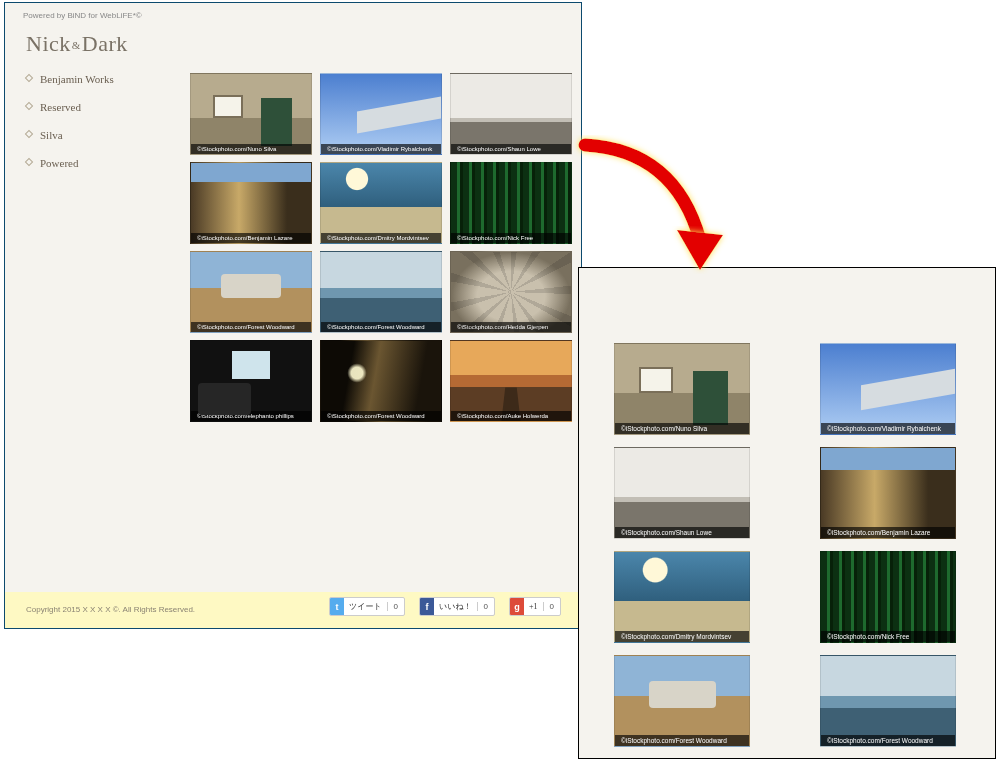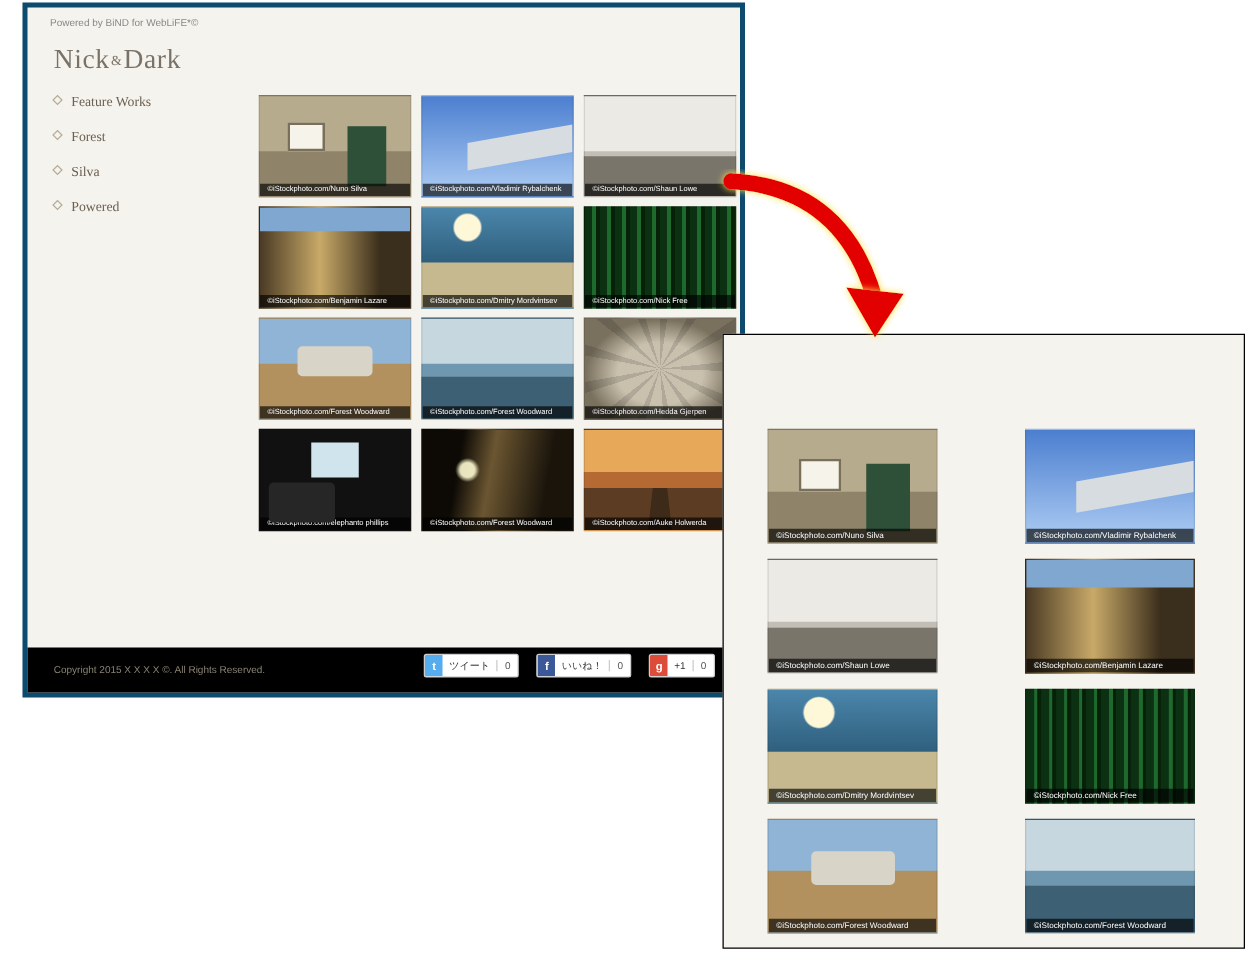--- a/index.html
+++ b/index.html
@@ -1,36 +1,36 @@
 <!DOCTYPE html>
 <html><head>
 <meta charset="utf-8">
 <style>
   html,body{margin:0;padding:0;font-family:Georgia,'Times New Roman',serif;background:#fff;}
   body{width:1000px;height:763px;position:relative;overflow:hidden;}
 
   
-  .panelA{position:absolute;left:18px;top:2px;width:578px;height:556px;background:#f5f3ee;border:4px solid #0c4a6e;box-sizing:border-box;}
+  .panelA{position:absolute;left:4px;top:2px;width:578px;height:627px;background:#f5f3ee;border:1px solid #0c4a6e;box-sizing:border-box;}
   .powered{position:absolute;left:18px;top:8px;font-size:8px;color:#888;font-family:Arial,sans-serif;}
   .logo{position:absolute;left:21px;top:28px;font-size:22px;color:#7a7266;letter-spacing:.5px;}
   .logo .amp{font-size:11px;vertical-align:2px;padding:0 1px;}
   .nav{position:absolute;left:21px;top:70px;font-size:11px;color:#6b6052;}
   .nav .item{margin:0 0 16px 0;cursor:pointer;}
   .nav .diamond{display:inline-block;width:4px;height:4px;border:1px solid #b5ab96;transform:rotate(45deg);margin-right:8px;vertical-align:2px;}
 
   .gridA{position:absolute;left:185px;top:70px;display:grid;grid-template-columns:repeat(3,122px);grid-auto-rows:82px;gap:7px 8px;}
   .thumb{position:relative;border:1px solid rgba(0,0,0,.1);box-sizing:border-box;overflow:hidden;background:#ccc;}
   .cap{position:absolute;left:0;right:0;bottom:0;background:rgba(0,0,0,.65);color:#fff;font-family:Arial,sans-serif;font-size:6px;padding:2px 0 2px 6px;white-space:nowrap;overflow:hidden;}
 
-  .footer{position:absolute;left:0;right:0;bottom:0;height:36px;background:#000000;}
+  .footer{position:absolute;left:0;right:0;bottom:0;height:36px;background:#fef9c3;}
   .copy{position:absolute;left:21px;bottom:14px;font-size:8px;color:#8a8373;font-family:Arial,sans-serif;}
   .social{position:absolute;right:20px;bottom:12px;display:flex;gap:14px;font-family:Arial,sans-serif;}
   .sbtn{display:flex;align-items:center;height:17px;border:1px solid #ccc;border-radius:2px;background:#fff;font-size:8px;overflow:hidden;}
   .sbtn .ico{display:flex;align-items:center;justify-content:center;width:14px;height:100%;color:#fff;font-weight:bold;font-size:9px;}
-  .sbtn .lbl{padding:0 5px;color:#333;}
+  .sbtn .lbl{padding:0 5px;color:#333;font-family:Liberation Serif, serif;}
   .sbtn .cnt{border-left:1px solid #ccc;padding:0 6px;color:#555;}
   .tw .ico{background:#55acee;}
   .fb .ico{background:#3b5998;}
   .gp .ico{background:#dd4b39;}
 
   
   .panelB{position:absolute;left:578px;top:267px;width:418px;height:492px;background:#f5f3ee;border:1px solid #000;box-sizing:border-box;overflow:hidden;}
   .gridB{position:absolute;left:35px;top:75px;display:grid;grid-template-columns:repeat(2,136px);grid-auto-rows:92px;gap:12px 70px;}
   .gridB .cap{font-size:6.5px;}
 
@@ -65,22 +65,22 @@
 <body>
 
 <div class="panelA">
   <div class="powered">Powered by BiND for WebLiFE*©</div>
 
   <div class="logo">
     <span>Nick</span><span class="amp">&amp;</span><span>Dark</span>
   </div>
 
   <div class="nav">
-    <div class="item"><span class="diamond"></span><span>Feature Works</span></div>
-    <div class="item"><span class="diamond"></span><span>Forest</span></div>
+    <div class="item"><span class="diamond"></span><span>Benjamin Works</span></div>
+    <div class="item"><span class="diamond"></span><span>Reserved</span></div>
     <div class="item"><span class="diamond"></span><span>Silva</span></div>
     <div class="item"><span class="diamond"></span><span>Powered</span></div>
   </div>
 
   <div class="gridA" id="gridA">
       <div class="thumb t1">
         <div class="cap">©iStockphoto.com/Nuno Silva</div>
       </div>
       <div class="thumb t2">
         <div class="cap">©iStockphoto.com/Vladimir Rybalchenk</div>

